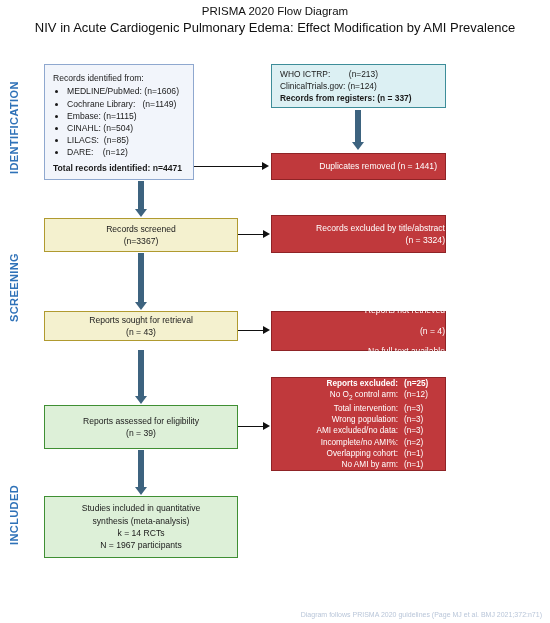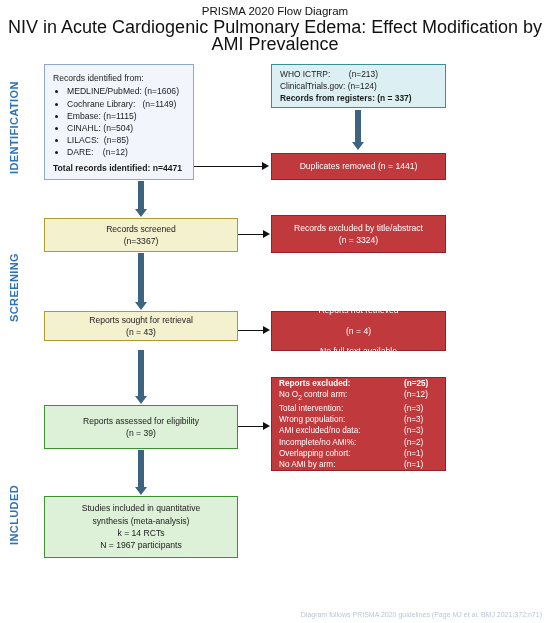--- a/index.html
+++ b/index.html
@@ -22,21 +22,21 @@
     left: 0; top: 4px;
     width: 550px;
     text-align: center;
   }
   .title-main {
     font-size: 11.5px;
     line-height: 15px;
     color: #111;
   }
   .title-sub {
-    font-size: 18px;
+    font-size: 13px;
     line-height: 17px;
     color: #111;
   }
 
   
   .stage-label {
     position: absolute;
     color: #2f72b8;
     font-weight: bold;
     font-size: 11px;
@@ -76,20 +76,21 @@
     border: 1.4px solid #b09a2f;
   }
   .box-green {
     background: #ddf0d8;
     border: 1.4px solid #3f8f33;
   }
   .box-red {
     background: #c0393c;
     border: 1.4px solid #8f2326;
     color: #ffffff;
+    align-items: flex-end;
   }
 
   
   #box-records-identified {
     left: 44px; top: 64px; width: 150px; height: 116px;
     padding: 7px 8px 6px 8px;
     justify-content: flex-start;
   }
   #box-records-identified .lead { font-size: 8.6px; margin-bottom: 1px; }
   #box-records-identified ul {

